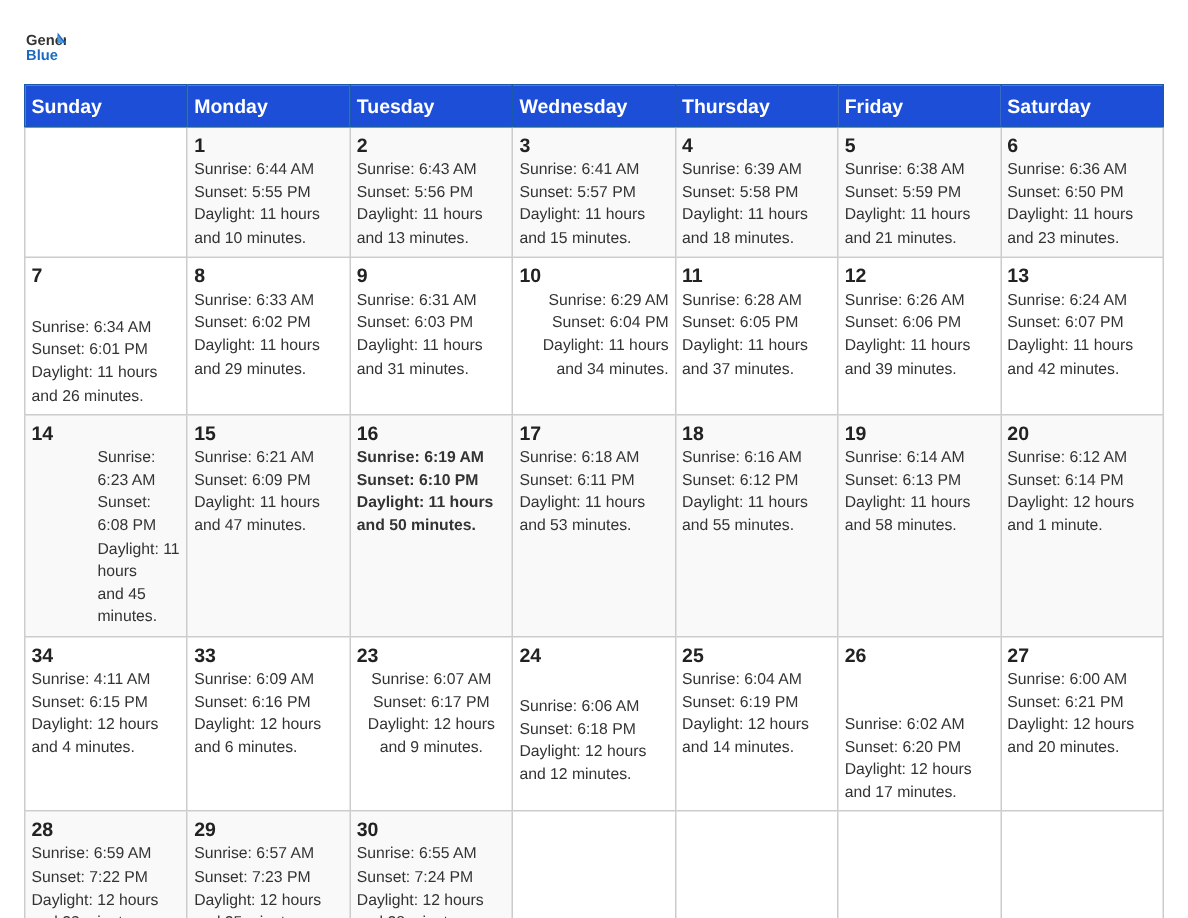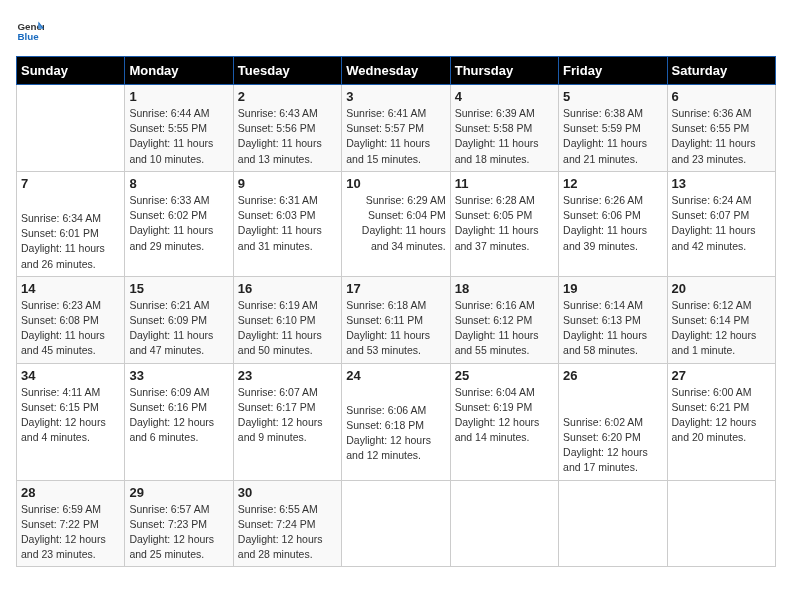--- a/index.html
+++ b/index.html
@@ -38,21 +38,21 @@
       font-size: 15px;
       color: #555;
       font-weight: normal;
     }
     table {
       width: 100%;
       border-collapse: collapse;
       font-size: 11px;
     }
     thead tr th {
-      background-color: #000000;
+      background-color: #1d4ed8;
       color: #fff;
       padding: 6px 4px;
       text-align: left;
       font-size: 13px;
       font-weight: bold;
       border: 1px solid #1a5aaa;
     }
     tbody tr td {
       border: 1px solid #ccc;
       padding: 4px 4px;
@@ -144,21 +144,21 @@
         <td>
           <span class="day-number">5</span>
           <div class="day-info" style="white-space: pre-line;">Sunrise: 6:38 AM
 Sunset: 5:59 PM
 Daylight: 11 hours
 and 21 minutes.</div>
         </td>
         <td>
           <span class="day-number">6</span>
           <div class="day-info" style="white-space: pre-line;">Sunrise: 6:36 AM
-Sunset: 6:55 PM
+Sunset: 6:50 PM
 Daylight: 11 hours
 and 23 minutes.</div>
         </td>
       </tr>
       <tr>
         <td>
           <span class="day-number">7</span>
           <div class="day-info" style="white-space: pre-line; margin-top: 20px;">Sunrise: 6:34 AM
 Sunset: 6:01 PM
 Daylight: 11 hours
@@ -203,35 +203,35 @@
           <span class="day-number">13</span>
           <div class="day-info" style="white-space: pre-line;">Sunrise: 6:24 AM
 Sunset: 6:07 PM
 Daylight: 11 hours
 and 42 minutes.</div>
         </td>
       </tr>
       <tr>
         <td>
           <span class="day-number">14</span>
-          <div class="day-info" style="white-space: pre-line;">Sunrise: 6:23 AM
+          <div class="day-info" style="white-space: pre-line; margin-left: 44px;">Sunrise: 6:23 AM
 Sunset: 6:08 PM
 Daylight: 11 hours
 and 45 minutes.</div>
         </td>
         <td>
           <span class="day-number">15</span>
           <div class="day-info" style="white-space: pre-line;">Sunrise: 6:21 AM
 Sunset: 6:09 PM
 Daylight: 11 hours
 and 47 minutes.</div>
         </td>
         <td>
           <span class="day-number">16</span>
-          <div class="day-info" style="white-space: pre-line;">Sunrise: 6:19 AM
+          <div class="day-info" style="white-space: pre-line; font-weight: bold;">Sunrise: 6:19 AM
 Sunset: 6:10 PM
 Daylight: 11 hours
 and 50 minutes.</div>
         </td>
         <td>
           <span class="day-number">17</span>
           <div class="day-info" style="white-space: pre-line;">Sunrise: 6:18 AM
 Sunset: 6:11 PM
 Daylight: 11 hours
 and 53 minutes.</div>
@@ -268,21 +268,21 @@
         </td>
         <td>
           <span class="day-number">33</span>
           <div class="day-info" style="white-space: pre-line;">Sunrise: 6:09 AM
 Sunset: 6:16 PM
 Daylight: 12 hours
 and 6 minutes.</div>
         </td>
         <td>
           <span class="day-number">23</span>
-          <div class="day-info" style="white-space: pre-line;">Sunrise: 6:07 AM
+          <div class="day-info" style="white-space: pre-line; text-align: center;">Sunrise: 6:07 AM
 Sunset: 6:17 PM
 Daylight: 12 hours
 and 9 minutes.</div>
         </td>
         <td>
           <span class="day-number">24</span>
           <div class="day-info" style="white-space: pre-line; margin-top: 20px;">Sunrise: 6:06 AM
 Sunset: 6:18 PM
 Daylight: 12 hours
 and 12 minutes.</div>

